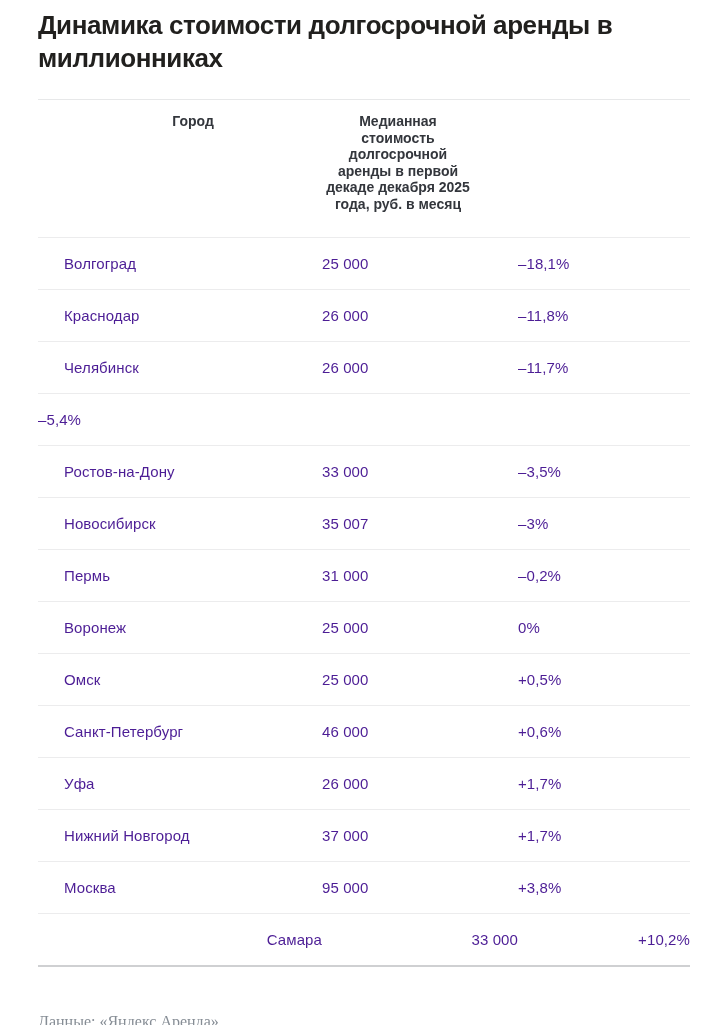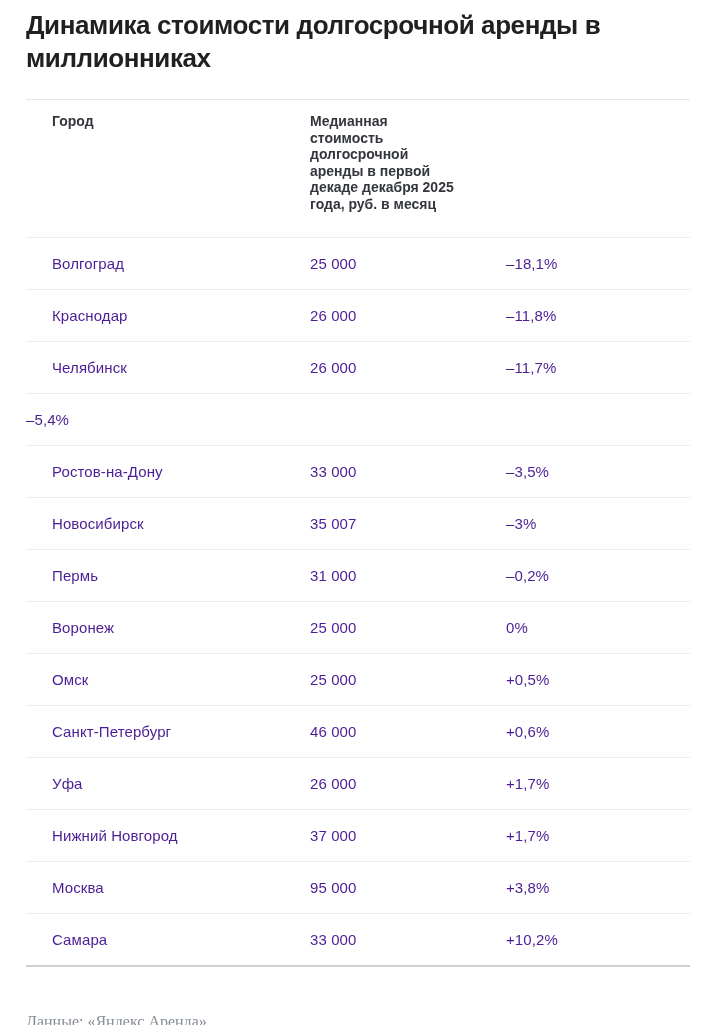--- a/index.html
+++ b/index.html
@@ -9,21 +9,21 @@
   }
   body {
     width: 728px;
     height: 1025px;
     font-family: "Liberation Sans", sans-serif;
     position: relative;
     overflow: hidden;
   }
   .page {
     box-sizing: border-box;
-    padding: 9px 38px 0 26px;
+    padding: 9px 38px 0 38px;
     width: 728px;
     height: 1025px;
     position: relative;
   }
   .title {
     margin: 0;
     max-width: 655px;
     font-size: 26px;
     line-height: 33px;
     font-weight: 700;
@@ -35,40 +35,41 @@
     border-top: 1px solid #e7e8e9;
     border-bottom: 2px solid #cfd0d2;
   }
   .thead {
     display: grid;
     grid-template-columns: 284px 196px 1fr;
     padding: 13px 0 11px 0;
     border-bottom: 1px solid #ececed;
     box-sizing: border-box;
     min-height: 138px;
+    text-align: center;
   }
   .th {
     font-size: 14px;
     line-height: 16.5px;
     font-weight: 700;
     color: #33363c;
   }
   .cell.col1 { padding-left: 26px; }
   .th.col2 { max-width: 152px; }
   .row {
     display: grid;
     grid-template-columns: 284px 196px 1fr;
     align-items: center;
     height: 51px;
     border-bottom: 1px solid #ececed;
     font-size: 15px;
     color: #4c1d95;
     letter-spacing: 0.1px;
   }
-  .row:last-child { border-bottom: none; }
+  .row:last-child { border-bottom: none; text-align: right; }
   .source {
     margin-top: 46px;
     font-family: "Liberation Serif", serif;
     font-size: 16px;
     color: #868d95;
   }
 </style>
 </head>
 <body>
 

